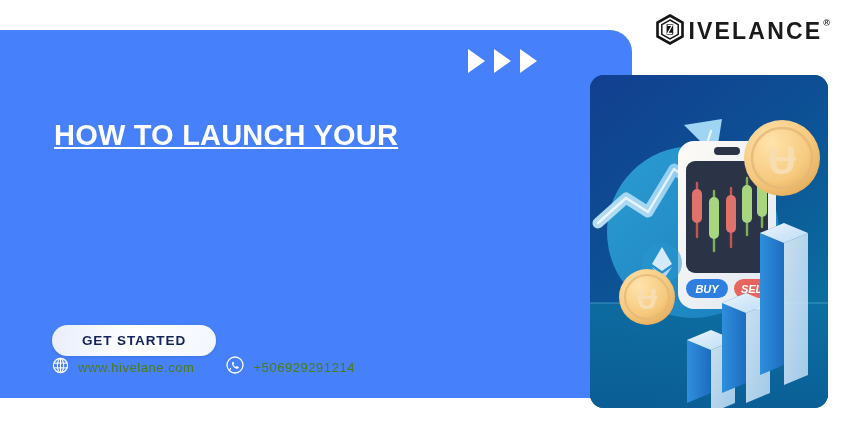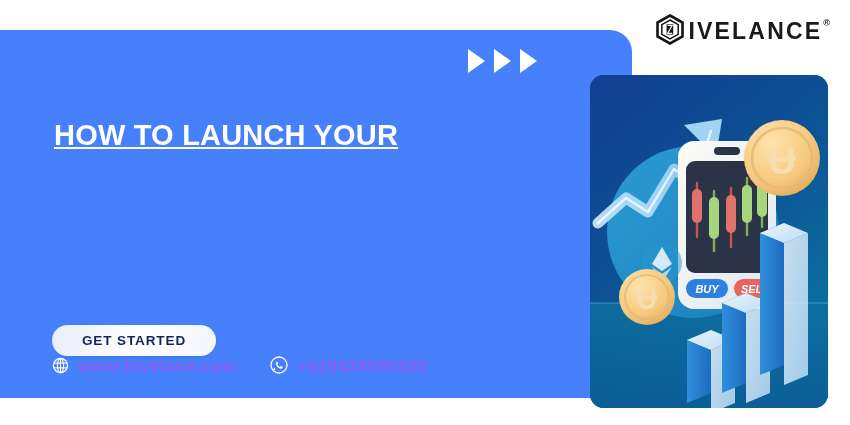--- a/index.html
+++ b/index.html
@@ -119,25 +119,24 @@
     position: absolute;
     left: 52px;
     top: 356px;
     display: flex;
     align-items: center;
     gap: 9px;
     color: #ffffff;
   }
   .contact .sep { width: 14px; }
   .contact-text {
-    font-size: 17px;
+    font-size: 13px;
     letter-spacing: 0.55px;
-    color: #8b5cf6;
+    color: #4d7c0f;
     white-space: nowrap;
-    font-weight: bold;
   }
   .ico { display: block; flex: 0 0 auto; }
 
   
   .art-card {
     position: absolute;
     left: 590px;
     top: 75px;
     width: 238px;
     height: 333px;
@@ -191,21 +190,21 @@
     </span>
     <span class="contact-text">www.hivelane.com</span>
     <span class="sep"></span>
     <span class="ico">
       <svg width="18" height="18" viewBox="0 0 18 18" aria-hidden="true">
         <circle cx="9" cy="9" r="8" fill="none" stroke="#ffffff" stroke-width="1.3"></circle>
         <path d="M6.6 5.6c.45-.1.75.05.95.5l.5 1.15c.14.33.07.55-.15.79l-.3.33c-.15.17-.17.33-.06.53.45.84 1.14 1.5 2 1.92.22.11.4.07.55-.11l.35-.41c.22-.26.45-.31.76-.17l1.1.5c.43.2.56.5.45.95-.16.66-.72 1.06-1.45 1.07-.53.01-1.12-.17-1.79-.52-1.42-.75-2.46-1.83-3.1-3.25-.3-.65-.44-1.22-.42-1.72.03-.72.42-1.3 1.05-1.48z" fill="#ffffff"></path>
         <path d="M3.3 14.7l1.25-2.2" stroke="#ffffff" stroke-width="1.3" stroke-linecap="round" fill="none"></path>
       </svg>
     </span>
-    <span class="contact-text">+918438595928</span>
+    <span class="contact-text">+506929291214</span>
   </div>
 
   <div class="art-card">
     <svg width="238" height="333" viewBox="0 0 238 333" aria-hidden="true">
       <defs>
         <linearGradient id="gBg" x1="0" y1="0" x2="0.6" y2="1">
           <stop offset="0" stop-color="#123f90"></stop>
           <stop offset="0.45" stop-color="#0d4f94"></stop>
           <stop offset="1" stop-color="#0a72a0"></stop>
         </linearGradient>

